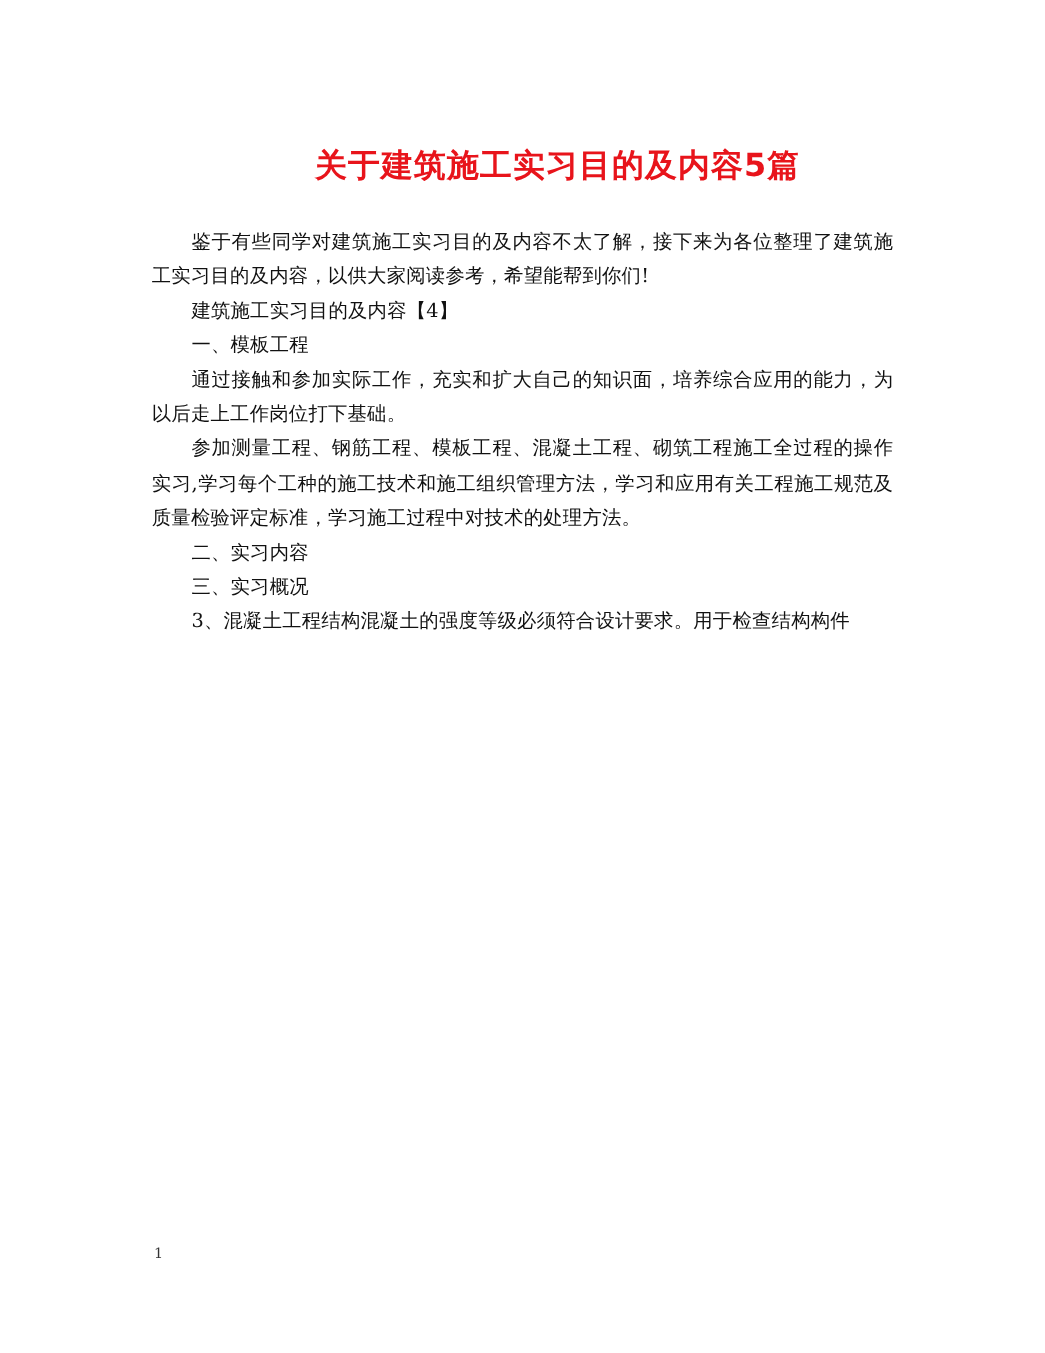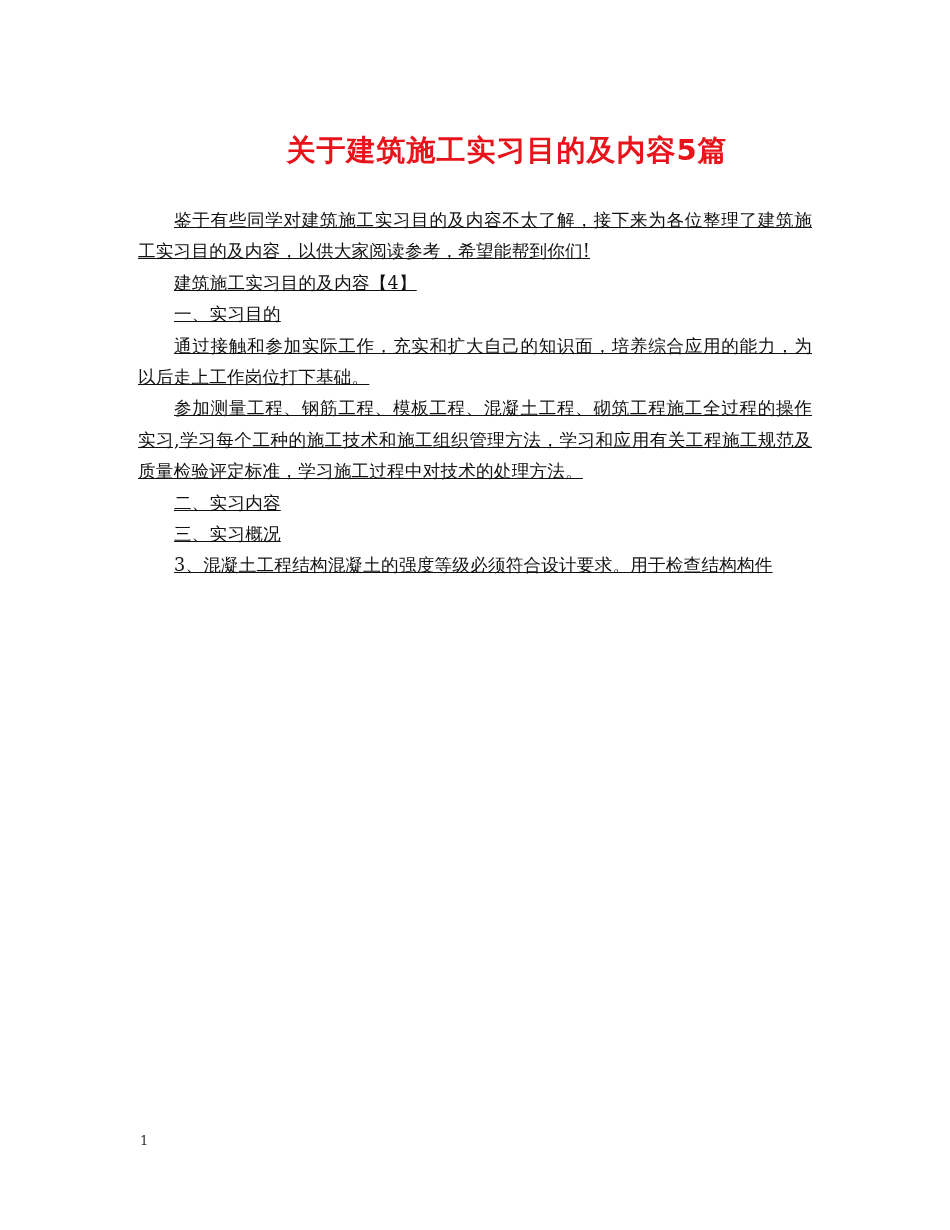--- a/index.html
+++ b/index.html
@@ -34,21 +34,20 @@
       font-size: 29px;
       letter-spacing: 1px;
       line-height: 44px;
       margin: 0;
     }
     .body-text {
       position: absolute;
       left: 138px;
       top: 205px;
       width: 674px;
-      text-decoration: underline;
     }
     .para {
       margin: 0;
       font-size: 17.6px;
       line-height: 31.4px;
       text-indent: 36px;
       text-align: justify;
       text-justify: inter-character;
       letter-spacing: 0.2px;
     }
@@ -63,21 +62,21 @@
   </style>
 </head>
 <body>
 
 <div class="page">
   <h1 class="title" style="color: rgb(232, 20, 27); padding-left: 32px;">关于建筑施工实习目的及内容5篇</h1>
 
   <div class="body-text">
     <p class="para">鉴于有些同学对建筑施工实习目的及内容不太了解，接下来为各位整理了建筑施工实习目的及内容，以供大家阅读参考，希望能帮到你们!</p>
     <p class="para">建筑施工实习目的及内容【4】</p>
-    <p class="para">一、实习目的</p>
+    <p class="para">一、模板工程</p>
     <p class="para">通过接触和参加实际工作，充实和扩大自己的知识面，培养综合应用的能力，为以后走上工作岗位打下基础。</p>
     <p class="para">参加测量工程、钢筋工程、模板工程、混凝土工程、砌筑工程施工全过程的操作实习,学习每个工种的施工技术和施工组织管理方法，学习和应用有关工程施工规范及质量检验评定标准，学习施工过程中对技术的处理方法。</p>
     <p class="para">二、实习内容</p>
     <p class="para">三、实习概况</p>
     <p class="para">3、混凝土工程结构混凝土的强度等级必须符合设计要求。用于检查结构构件</p>
   </div>
 
   <div class="page-number">1</div>
 </div>
 

